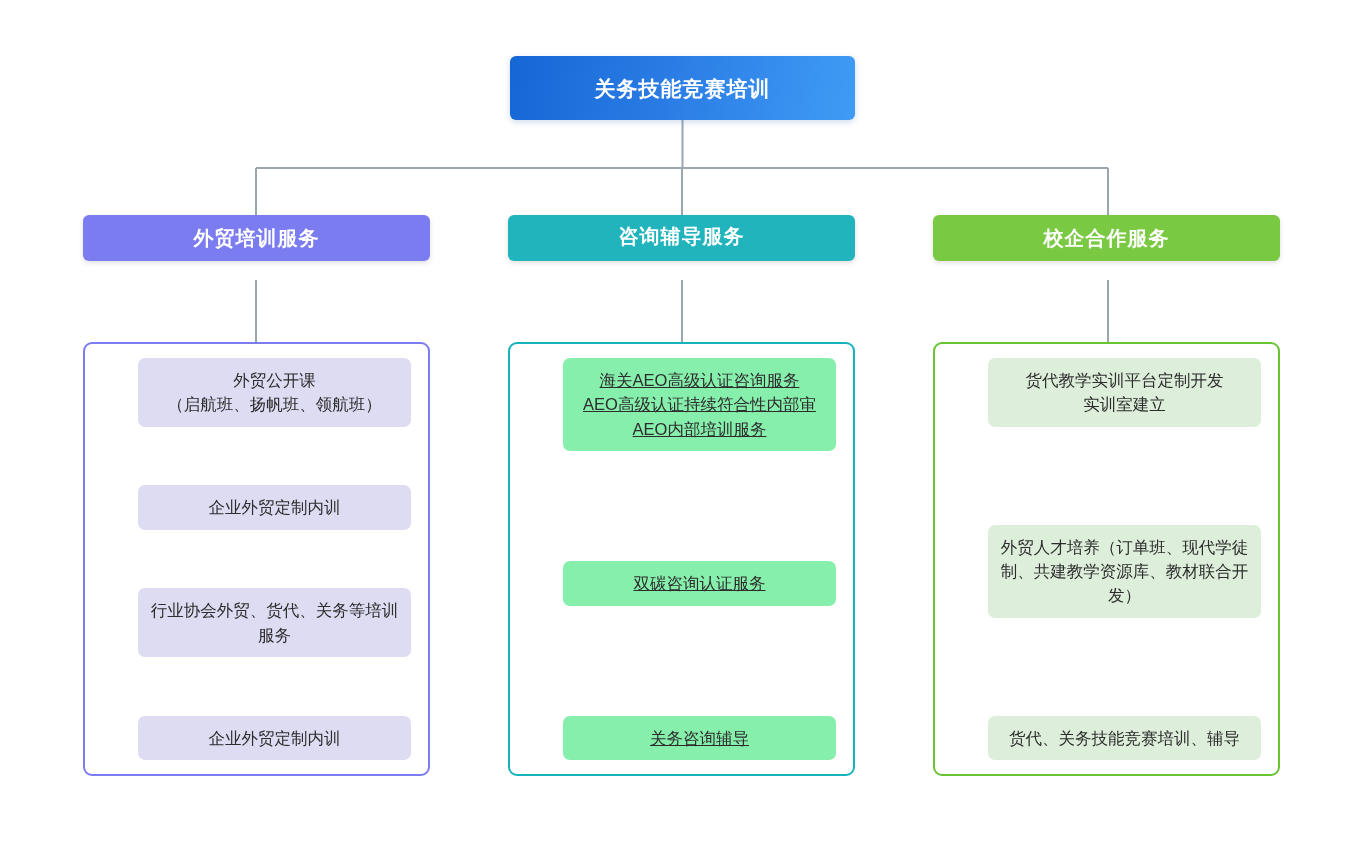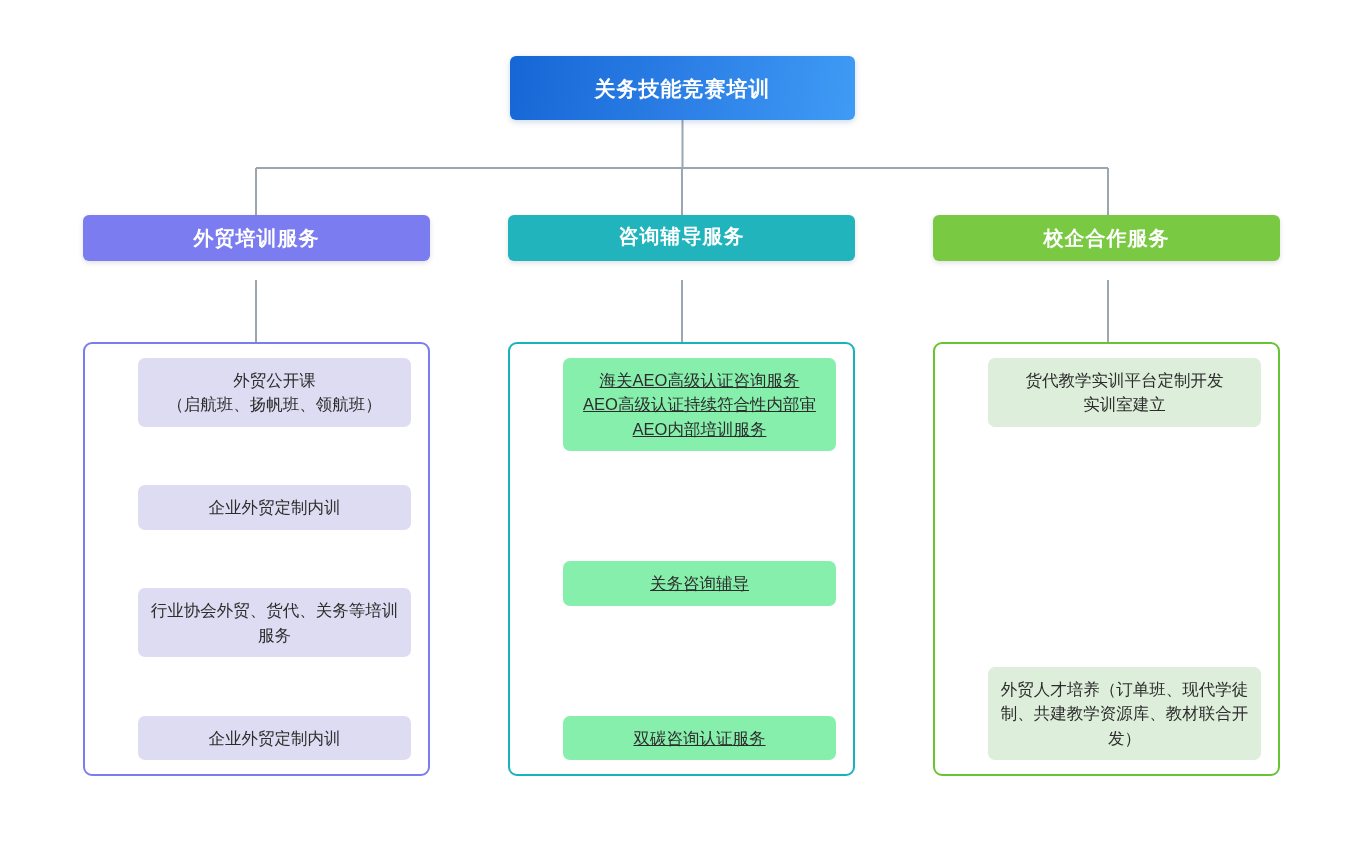--- a/index.html
+++ b/index.html
@@ -162,29 +162,30 @@
   </div>
 
   <div class="column col-1">
     <div class="category-header">
       <span class="category-header-label">咨询辅导服务</span>
     </div>
     <div class="items-container">
       <div class="item-box">海关AEO高级认证咨询服务
 AEO高级认证持续符合性内部审
 AEO内部培训服务</div>
+      <div class="item-box">双碳咨询认证服务</div>
       <div class="item-box">关务咨询辅导</div>
-      <div class="item-box">双碳咨询认证服务</div>
     </div>
   </div>
 
   <div class="column col-2">
     <div class="category-header">
       <span class="category-header-label">校企合作服务</span>
     </div>
     <div class="items-container">
       <div class="item-box">货代教学实训平台定制开发
 实训室建立</div>
       <div class="item-box">外贸人才培养（订单班、现代学徒制、共建教学资源库、教材联合开发）</div>
+      <div class="item-box">货代、关务技能竞赛培训、辅导</div>
     </div>
   </div>
 
 </div>
 
 </body></html>

